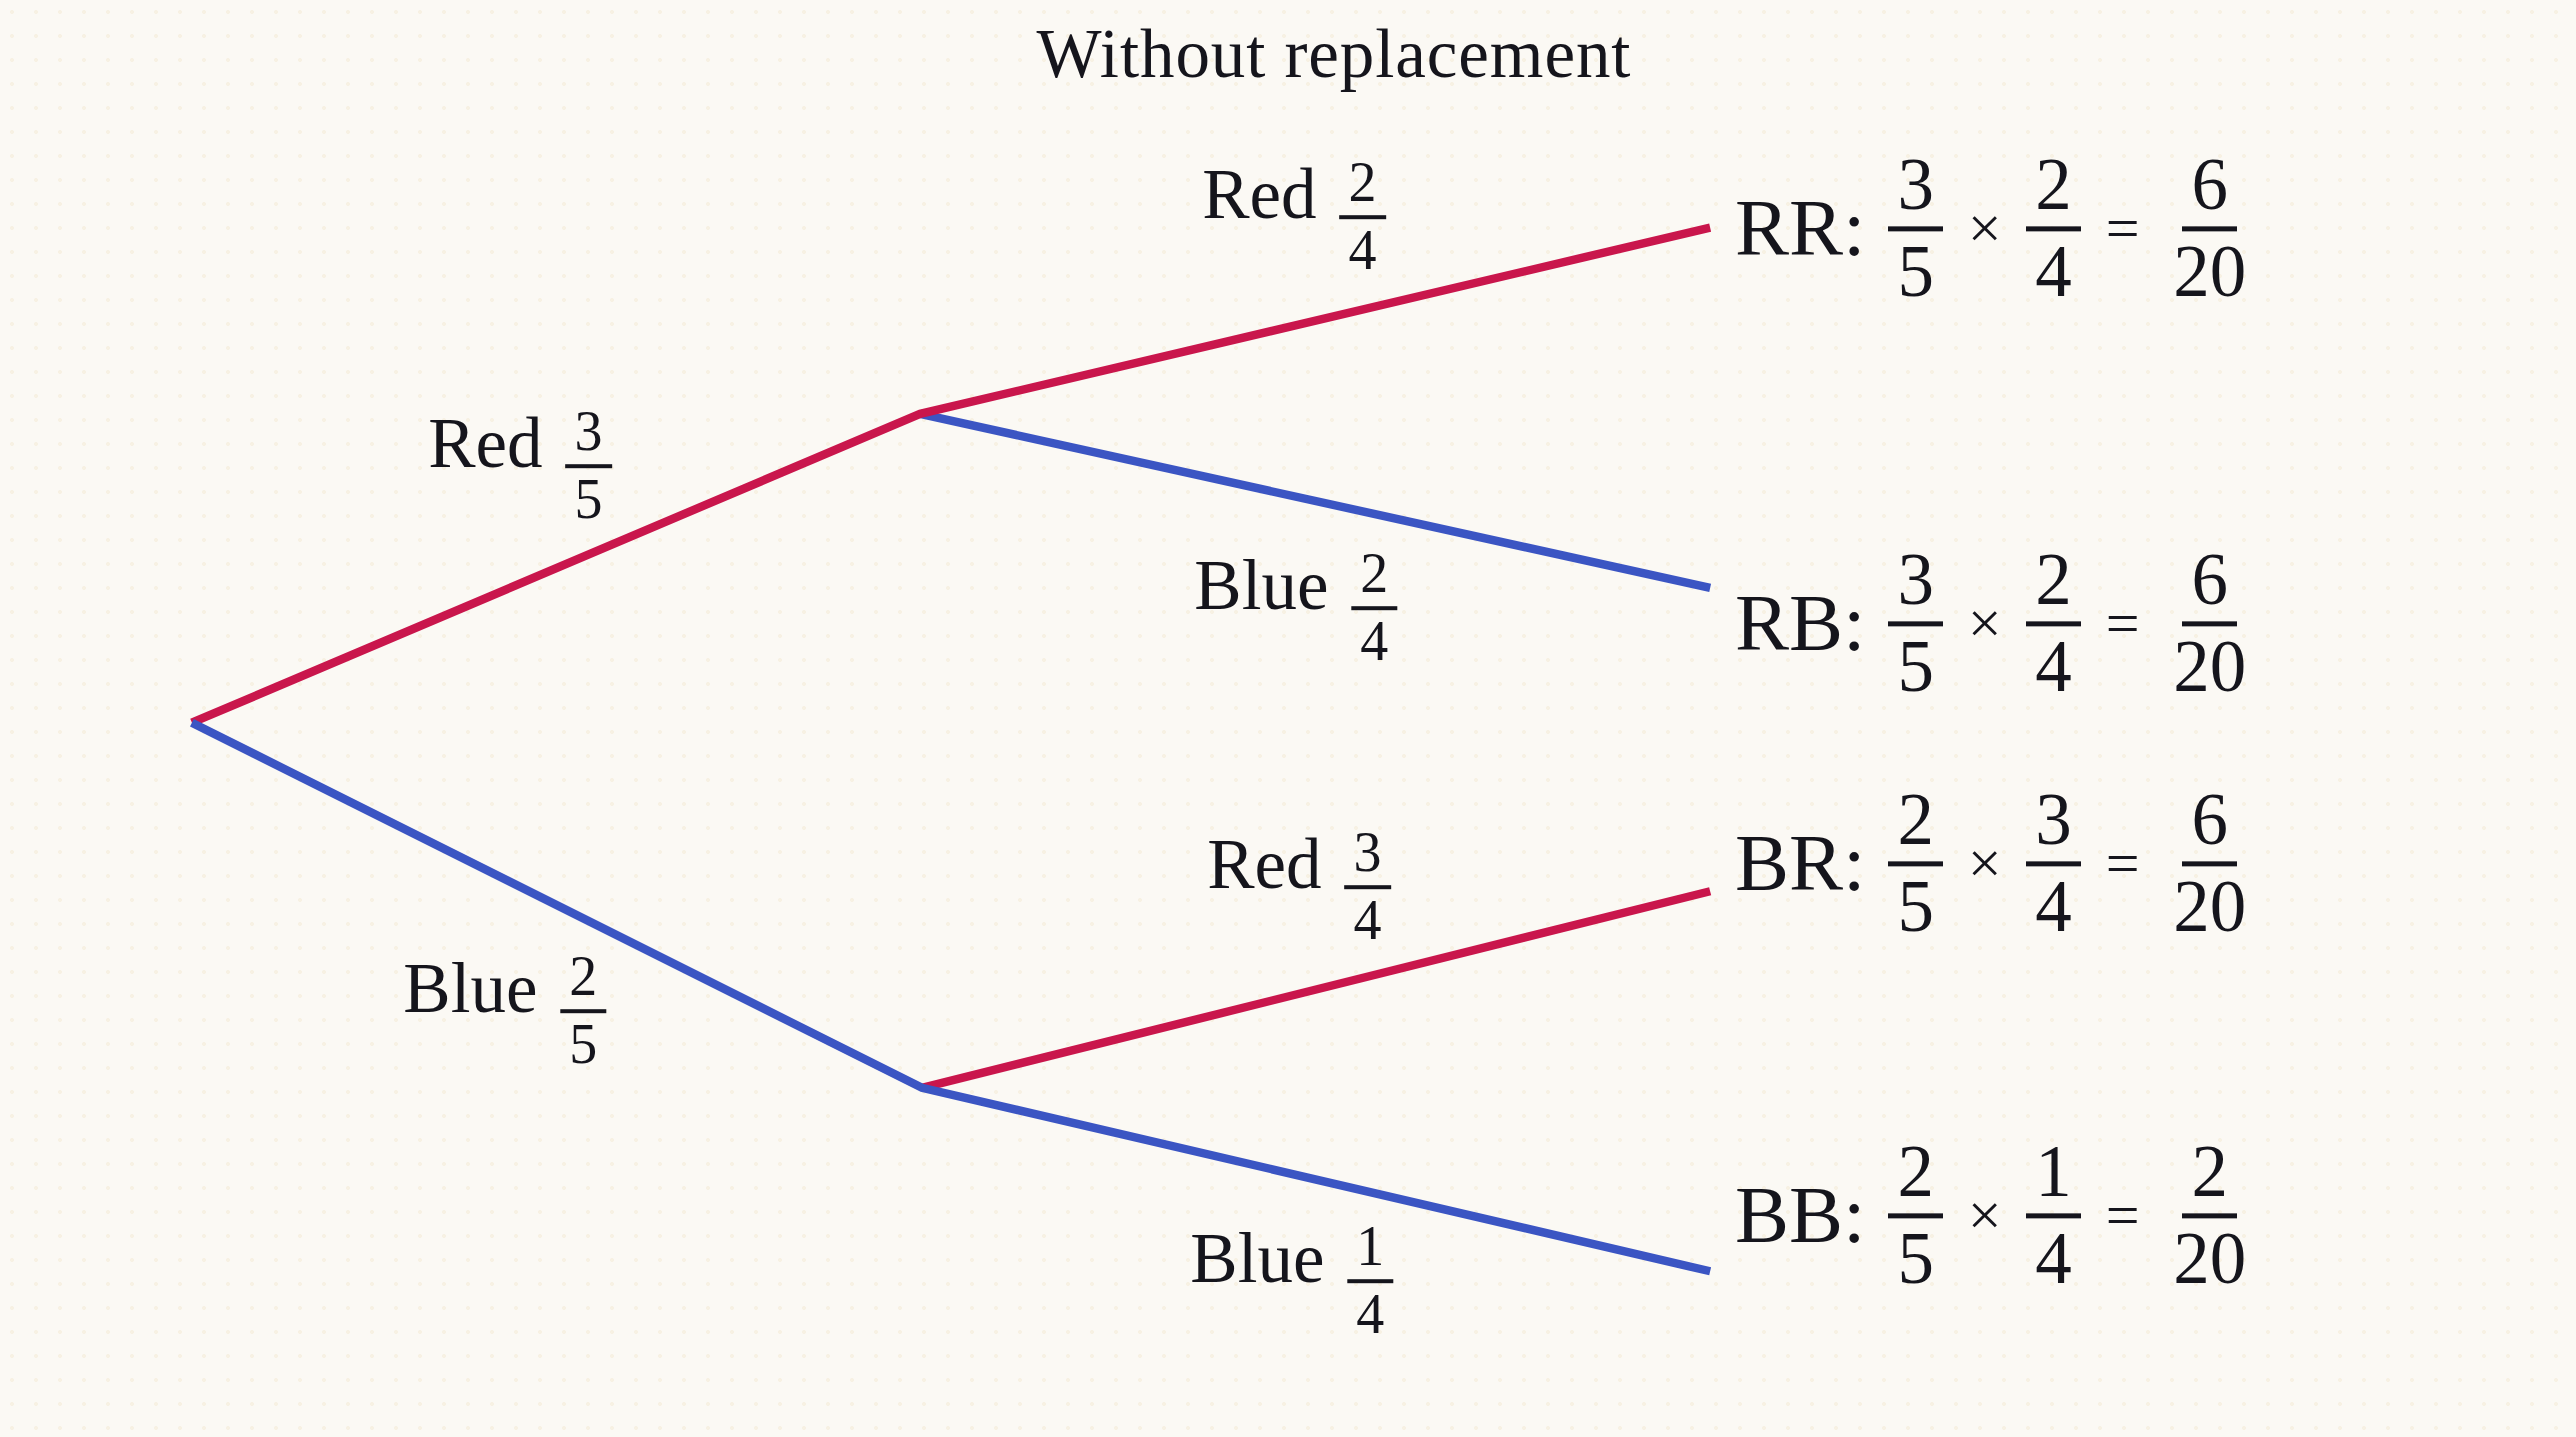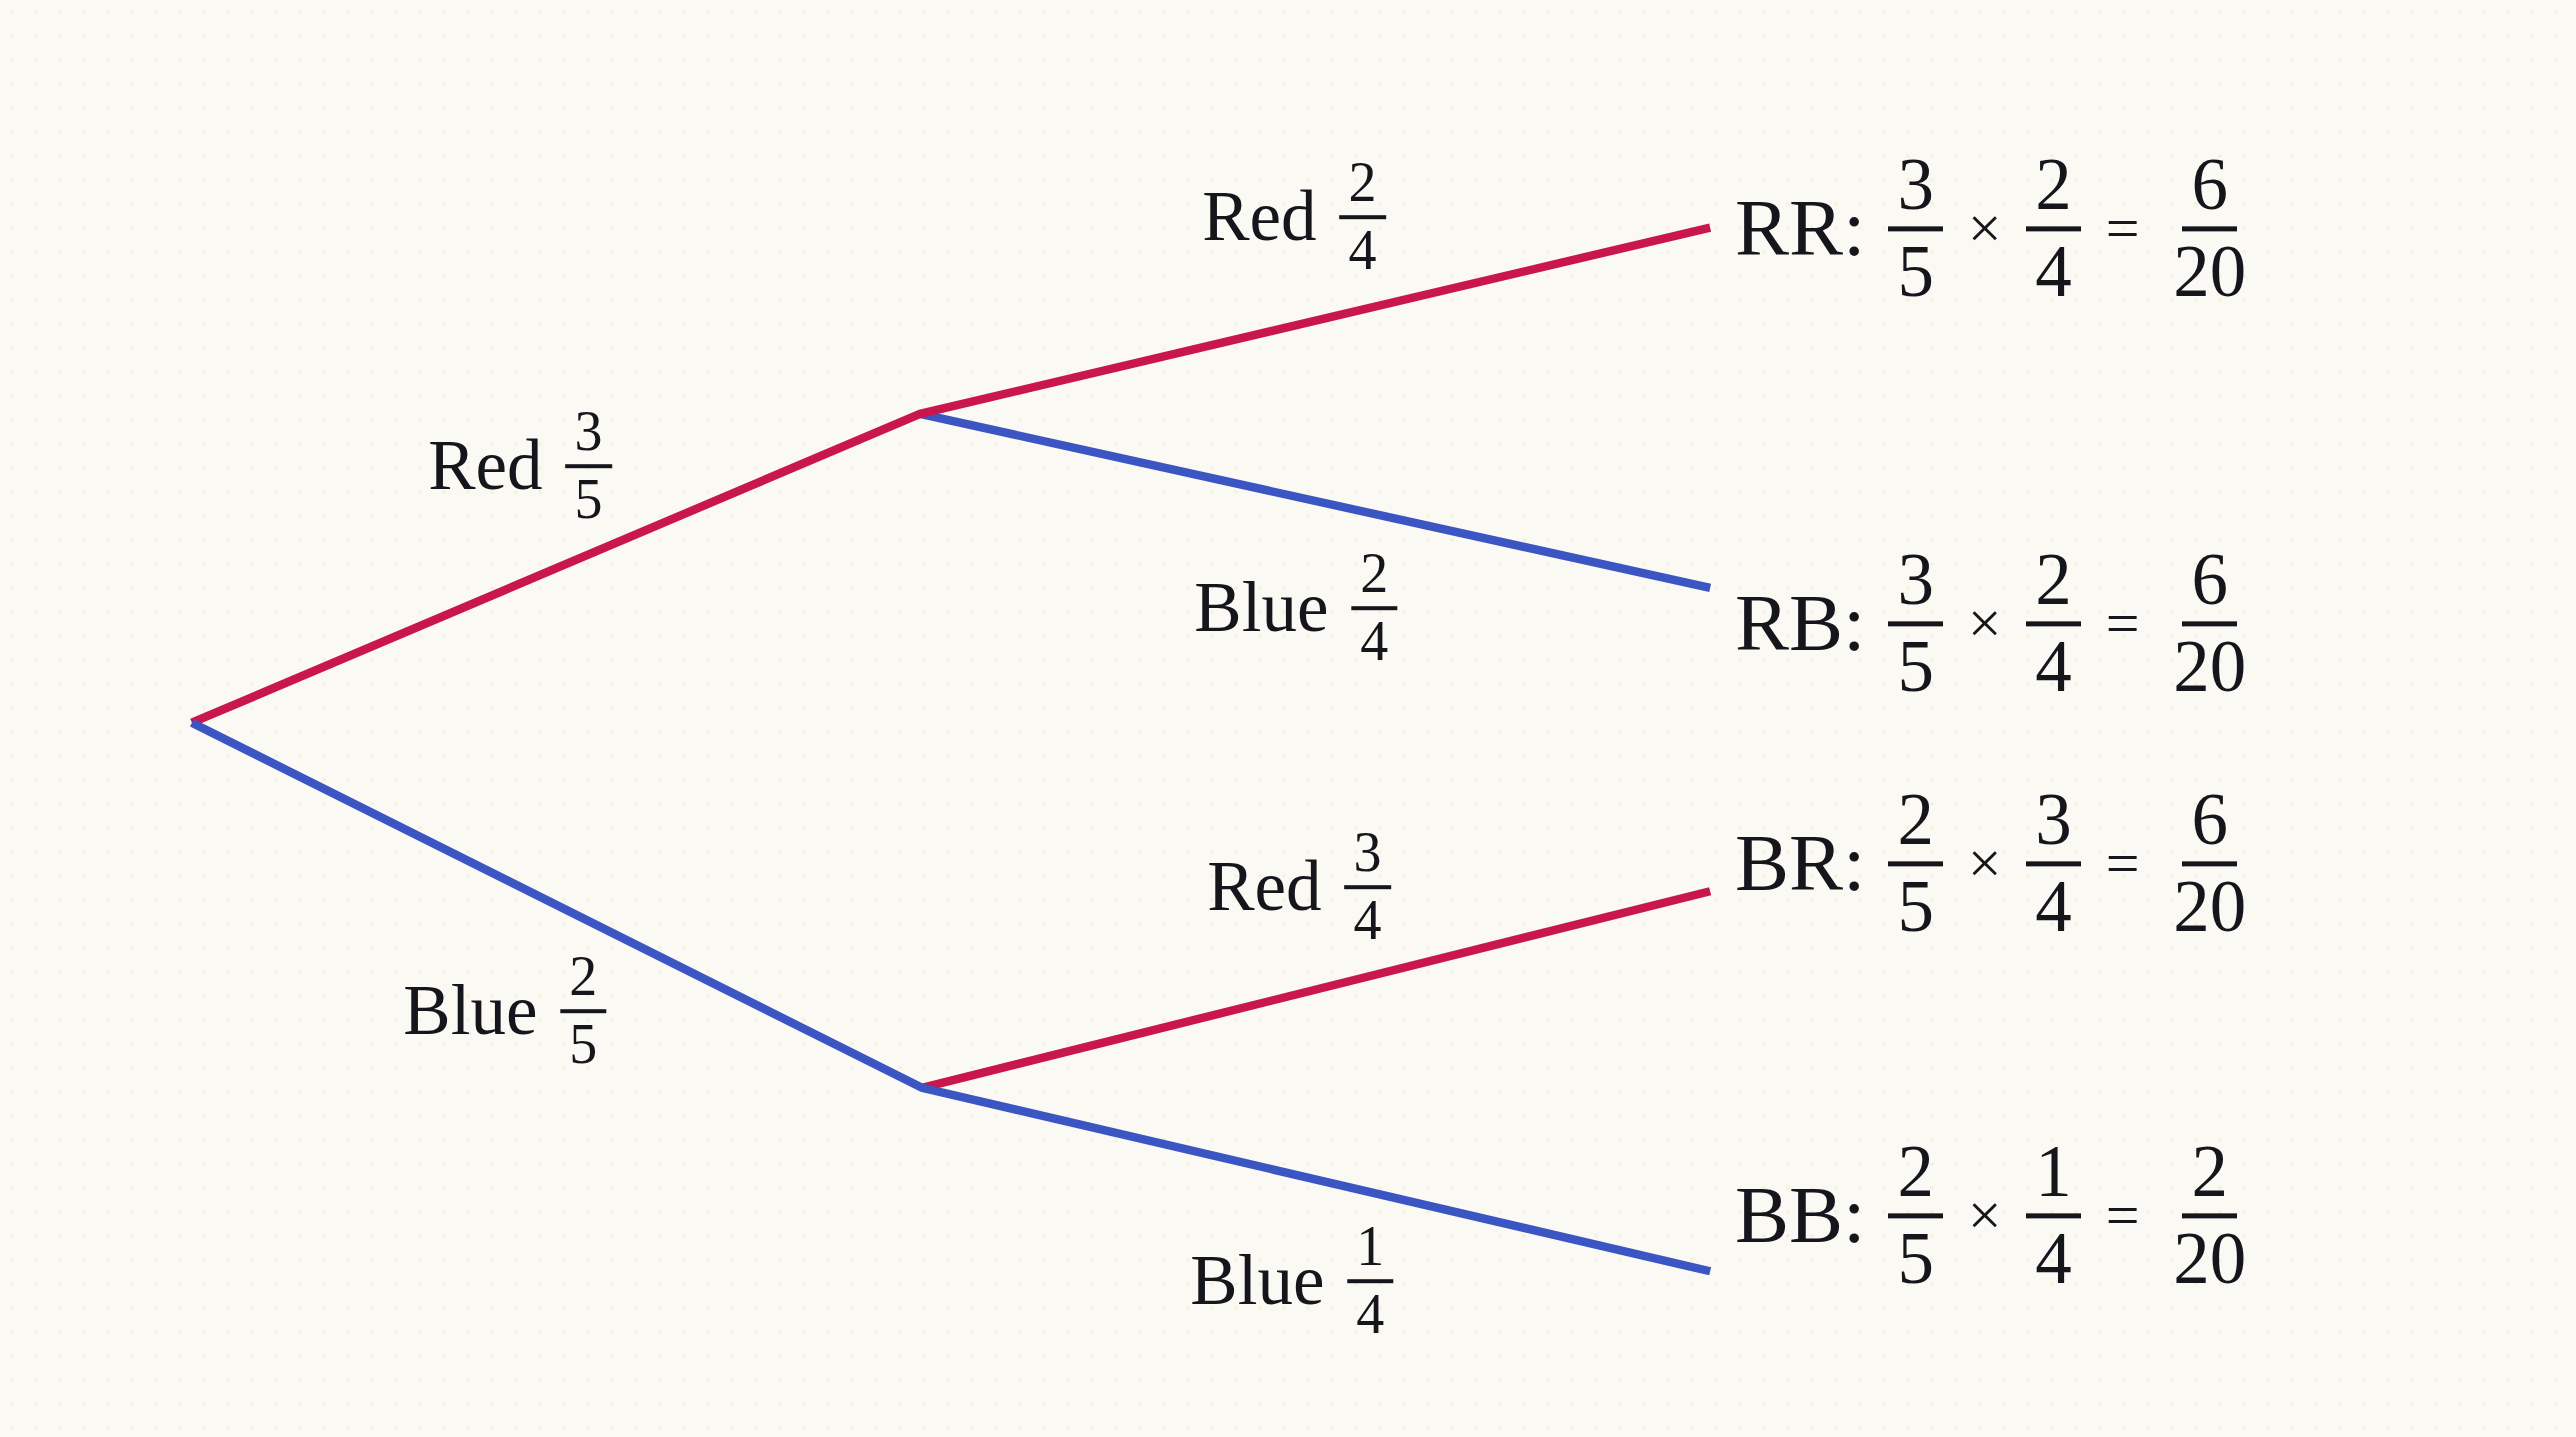--- a/index.html
+++ b/index.html
@@ -42,21 +42,21 @@
   svg.tree-lines line, svg.tree-lines polyline {
     fill: none;
     stroke-width: 9;
     stroke-linecap: butt;
     stroke-linejoin: miter;
   }
   .branch-label {
     position: absolute;
     transform: translate(-50%, -50%);
     display: flex;
-    align-items: center;
+    align-items: flex-start;
     gap: 22.5px;
     font-size: 71px;
     white-space: nowrap;
   }
   .branch-label .frac { font-size: 56px; }
   .frac {
     display: inline-flex;
     flex-direction: column;
     align-items: center;
     line-height: 1.02;
@@ -79,20 +79,21 @@
   .outcome .oname { font-size: 81px; }
   .outcome .frac { font-size: 73px; }
   .outcome .frac .num { border-bottom-width: 5.6px; }
   .outcome .op { font-size: 60px; padding: 0 1.9px; }
 </style>
 </head>
 <body>
 
 <div class="canvas">
 
+  <div class="title">Without replacement</div>
 
   <svg class="tree-lines" viewBox="0 0 2752 1536" xmlns="http://www.w3.org/2000/svg">
     <line x1="983" y1="442" x2="1827" y2="628" stroke="#3B55C3"></line>
     <polyline points="205,772 983,442 1827,243" stroke="#C9164C"></polyline>
     <line x1="985" y1="1162" x2="1827" y2="952" stroke="#C9164C"></line>
     <polyline points="205,772 985,1162 1827,1358" stroke="#3B55C3"></polyline>
   </svg>
 
   <div class="branch-label" style="left:520px; top:466px">
     <span class="word">Red</span>

